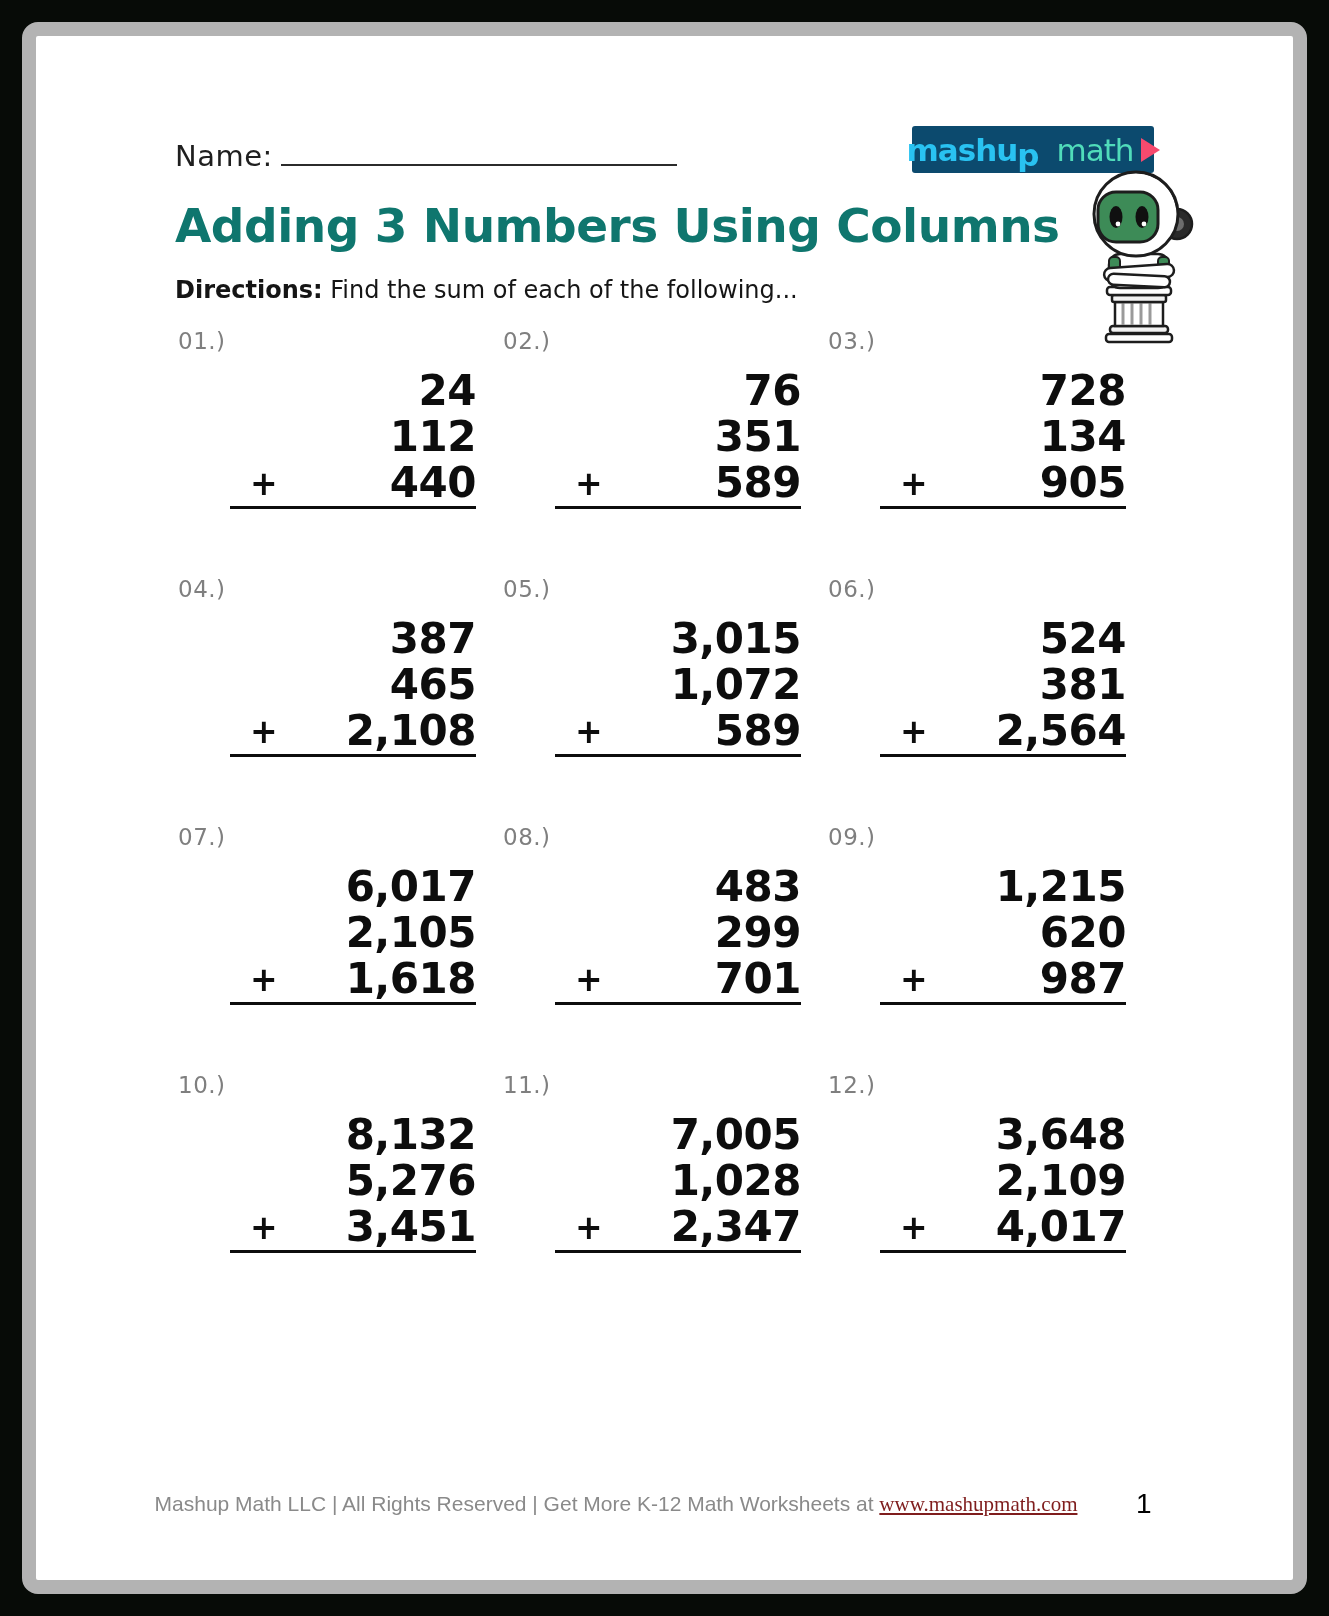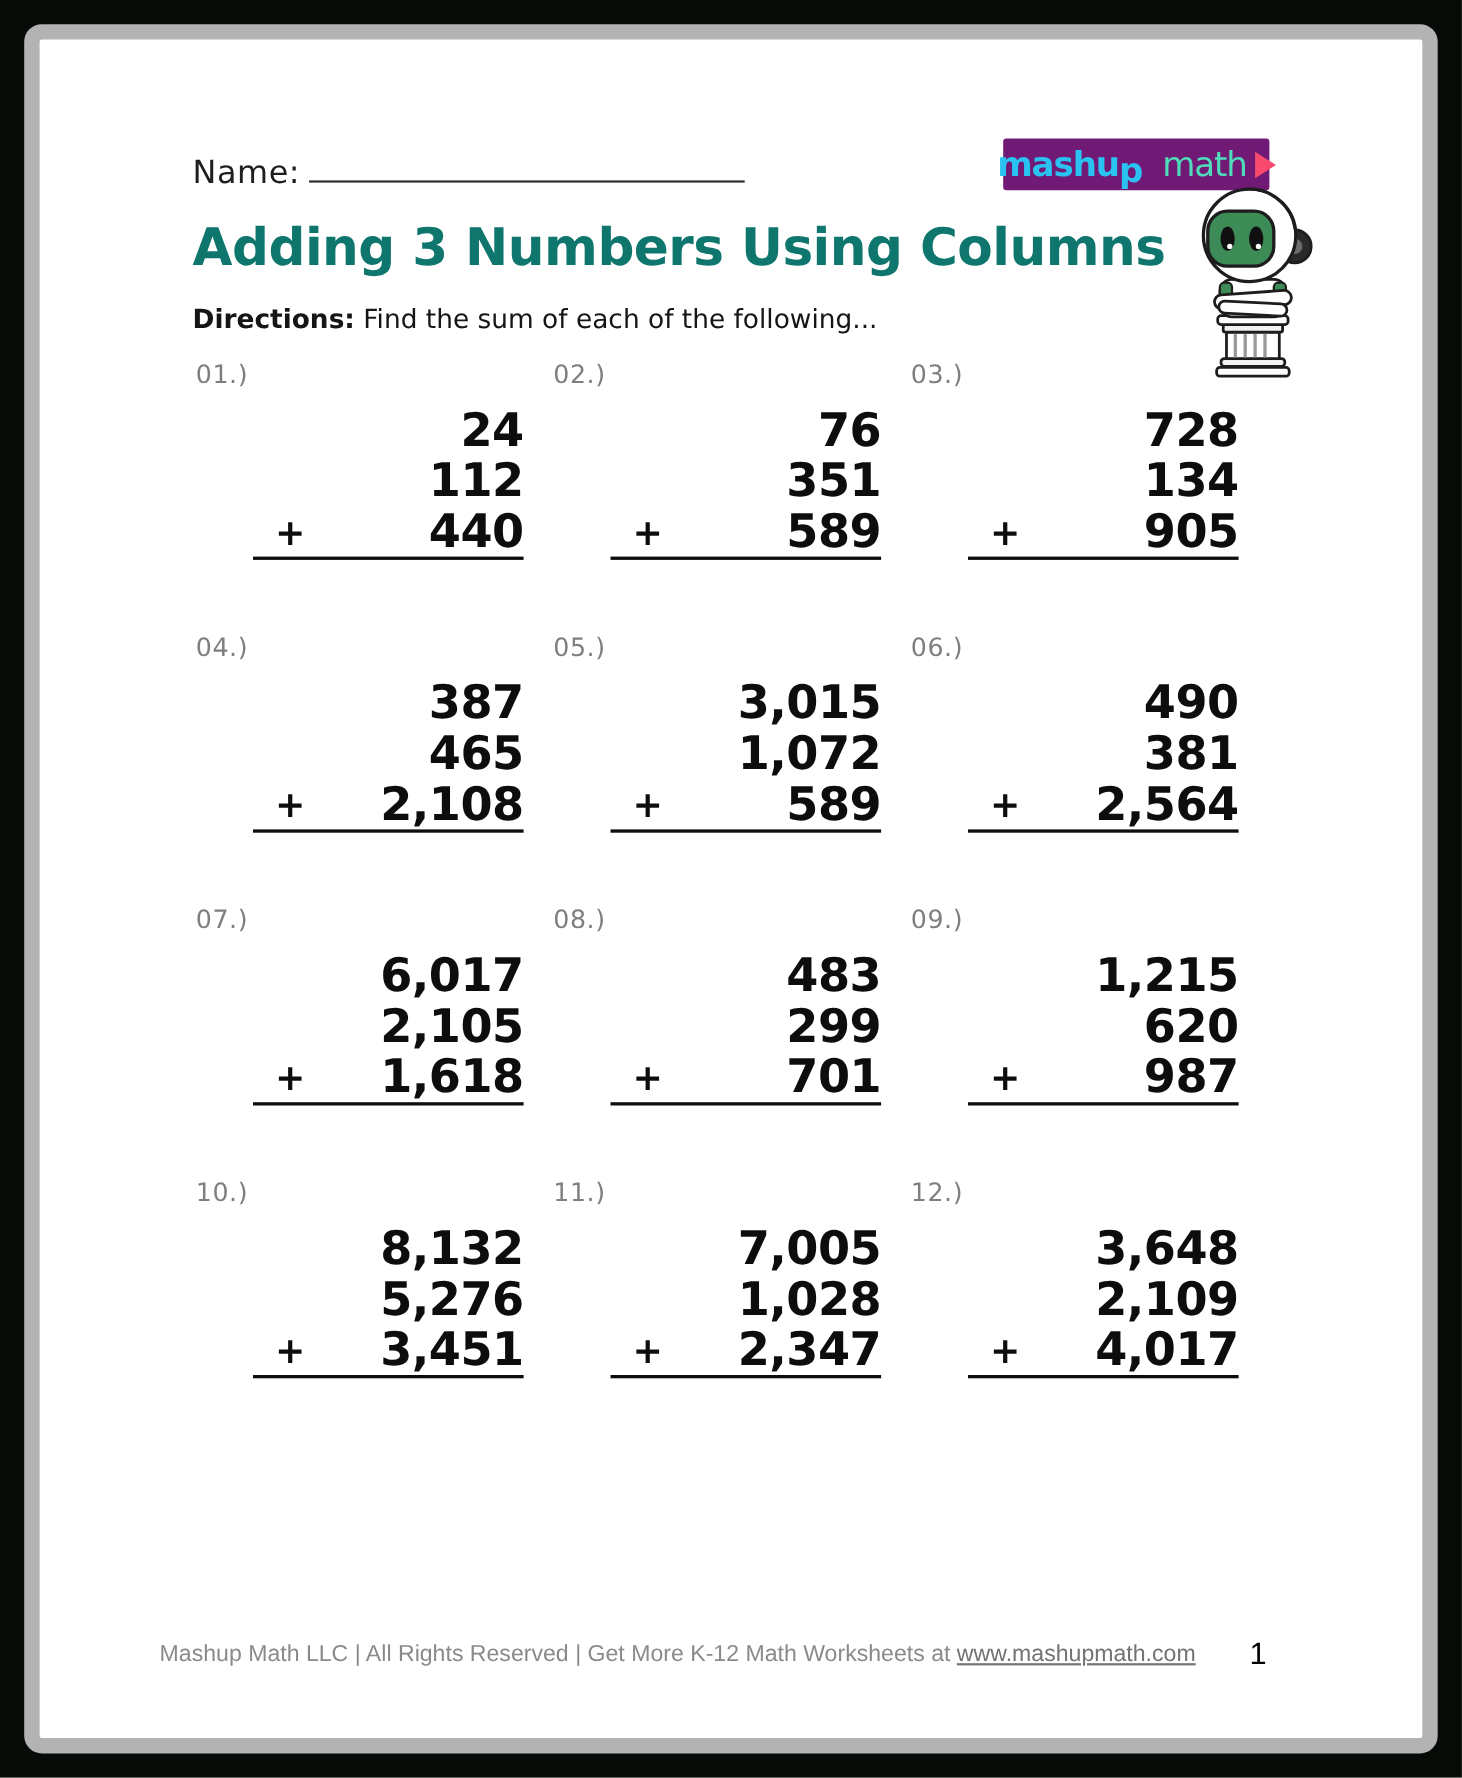--- a/index.html
+++ b/index.html
@@ -22,21 +22,21 @@
     white-space:nowrap;
   }
   .name-line {
     display:inline-block; width:396px; height:1.05em;
     border-bottom:2px solid #2b2b2b; margin-left:8px;
     vertical-align:baseline;
   }
   .logo {
     position:absolute; left:876px; top:90px;
     width:242px; height:47px;
-    background:#701a75; border-radius:3px;
+    background:#0c4a6e; border-radius:3px;
     display:flex; align-items:center; justify-content:center;
   }
   .logo .t1 { color:#29c2f1; font-size:31px; font-weight:bold; letter-spacing:-1px; }
   .logo .t2 { color:#29c2f1; font-size:31px; font-weight:bold; position:relative; top:5px; letter-spacing:-1px; }
   .logo .t3 { color:#50dcba; font-size:31px; font-weight:normal; letter-spacing:-1px; margin-left:18px; }
   .logo .play {
     width:0; height:0; margin-left:7px;
     border-top:12px solid transparent;
     border-bottom:12px solid transparent;
     border-left:19px solid #f74a6e;
@@ -77,21 +77,21 @@
     line-height:44px; margin-left:20px;
   }
   
   .footer {
     position:absolute; left:0; top:1456px; width:1160px;
     text-align:center;
     font-family:"Liberation Sans", sans-serif;
     font-size:21px; color:#8a8a8a;
     white-space:nowrap;
   }
-  .footer a { color:#737373; text-decoration:underline; }
+  .footer a { color:#7f1d1d; text-decoration:underline;font-family:Liberation Serif, serif; }
   .page-number {
     position:absolute; left:1100px; top:1452px;
     font-family:"Liberation Sans", sans-serif;
     font-size:28px; color:#000;
   }
 </style>
 </head>
 <body>
 
 <div class="page-frame">
@@ -199,21 +199,21 @@
         <div class="sum-row">
           <span class="plus">+</span>
           <span class="addend">589</span>
         </div>
       </div>
     </div>
 
     <div class="problem">
       <div class="p-label">06.)</div>
       <div class="p-block">
-        <span class="addend">490</span>
+        <span class="addend">524</span>
         <span class="addend">381</span>
         <div class="sum-row">
           <span class="plus">+</span>
           <span class="addend">2,564</span>
         </div>
       </div>
     </div>
 
     <div class="problem">
       <div class="p-label">07.)</div>

